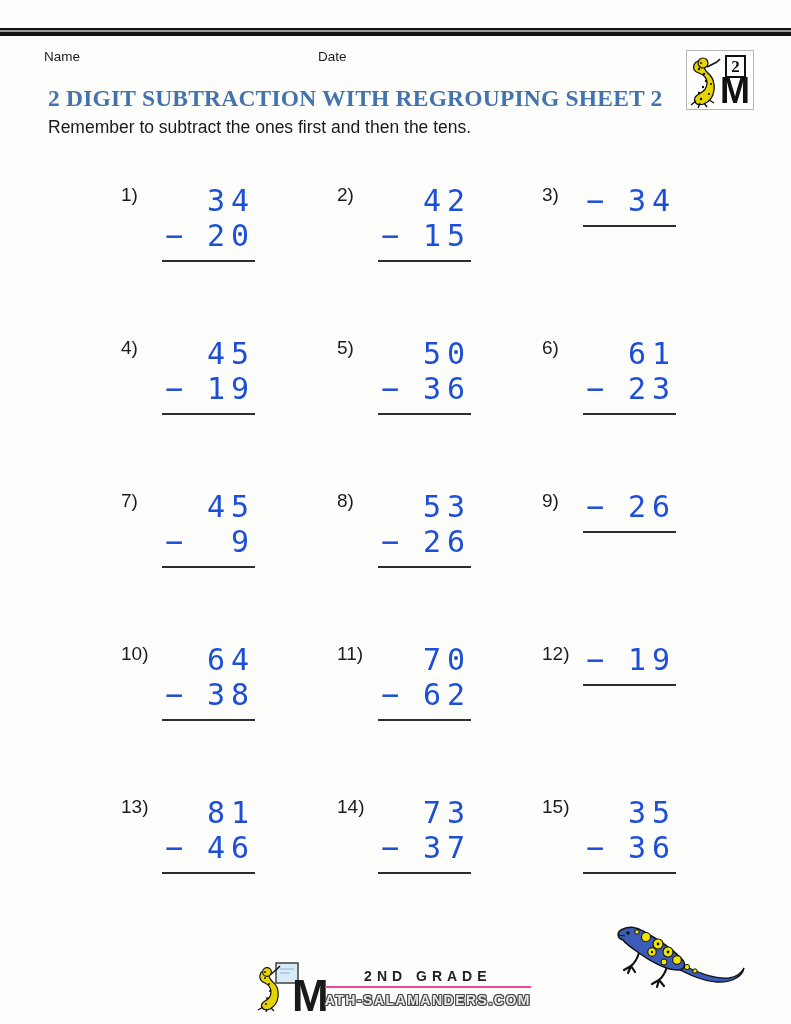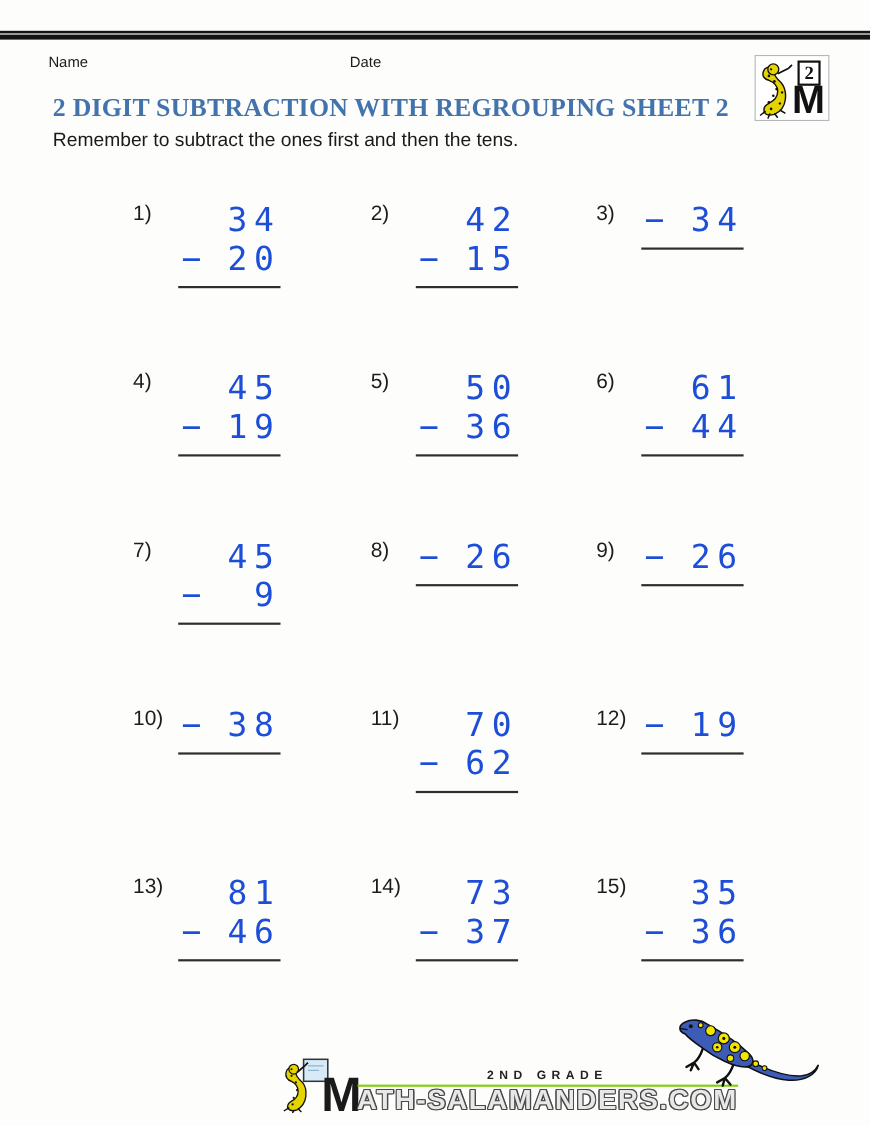--- a/index.html
+++ b/index.html
@@ -75,26 +75,26 @@
     position:absolute; left:256px; bottom:12px;
     display:flex; align-items:flex-end;
   }
   .f-sala { width:44px; height:52px; margin-right:-8px; }
   .f-m {
     font-size:44px; line-height:33px; font-weight:bold;
     color:#1a1a1a; letter-spacing:-3px; margin-right:-1px;
   }
   .f-col { padding-bottom:0; }
   .f-grade {
-    font-size:11px; font-weight:bold; letter-spacing:5px;
+    font-size:14px; font-weight:bold; letter-spacing:5px;
     color:#222; text-align:center;
-    border-bottom:2px solid #84cc16; padding-bottom:2px;
+    border-bottom:2px solid #ec4899; padding-bottom:2px;
   }
   .f-site {
-    font-size:25px; line-height:23px; font-weight:800;
+    font-size:14px; line-height:23px; font-weight:800;
     letter-spacing:1.5px; color:#e8e8e8; margin-top:1px;
     text-shadow:1px 0 #4a4a4a,-1px 0 #4a4a4a,0 1px #4a4a4a,0 -1px #4a4a4a,
                 1px 1px #4a4a4a,-1px -1px #4a4a4a,1px -1px #4a4a4a,-1px 1px #4a4a4a;
   }
   .big-salamander { position:absolute; right:44px; bottom:30px; width:132px; height:72px; }
 </style>
 </head>
 <body>
 
 <div class="top-strip"></div>
@@ -182,59 +182,61 @@
       </div>
     </div>
   </div>
 
   <div class="problem">
     <div class="pnum">6)</div>
     <div class="work">
       <div class="minuend">61</div>
       <div class="subrow">
         <span class="minus">−</span>
-        <span class="subtrahend">44</span>
+        <span class="subtrahend">23</span>
       </div>
     </div>
   </div>
 
   <div class="problem">
     <div class="pnum">7)</div>
     <div class="work">
       <div class="minuend">45</div>
       <div class="subrow">
         <span class="minus">−</span>
         <span class="subtrahend">9</span>
       </div>
     </div>
   </div>
 
   <div class="problem">
     <div class="pnum">8)</div>
     <div class="work">
+      <div class="minuend">53</div>
       <div class="subrow">
         <span class="minus">−</span>
         <span class="subtrahend">26</span>
       </div>
     </div>
   </div>
 
   <div class="problem">
     <div class="pnum">9)</div>
     <div class="work">
       <div class="subrow">
         <span class="minus">−</span>
         <span class="subtrahend">26</span>
       </div>
     </div>
   </div>
 
   <div class="problem">
     <div class="pnum">10)</div>
     <div class="work">
+      <div class="minuend">64</div>
       <div class="subrow">
         <span class="minus">−</span>
         <span class="subtrahend">38</span>
       </div>
     </div>
   </div>
 
   <div class="problem">
     <div class="pnum">11)</div>
     <div class="work">

